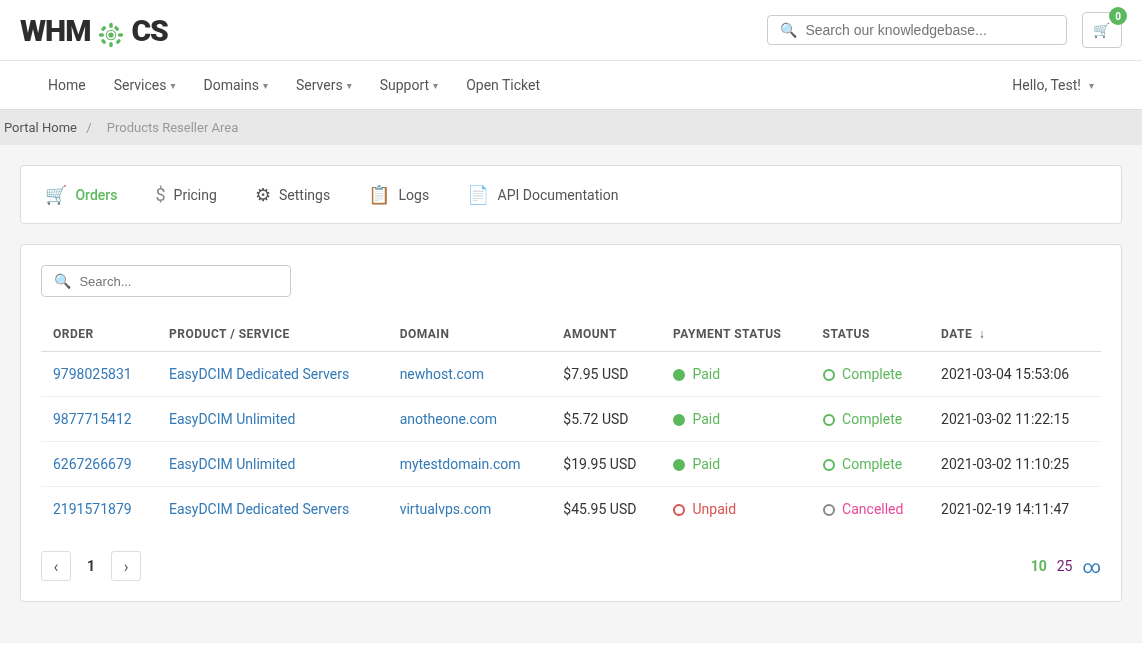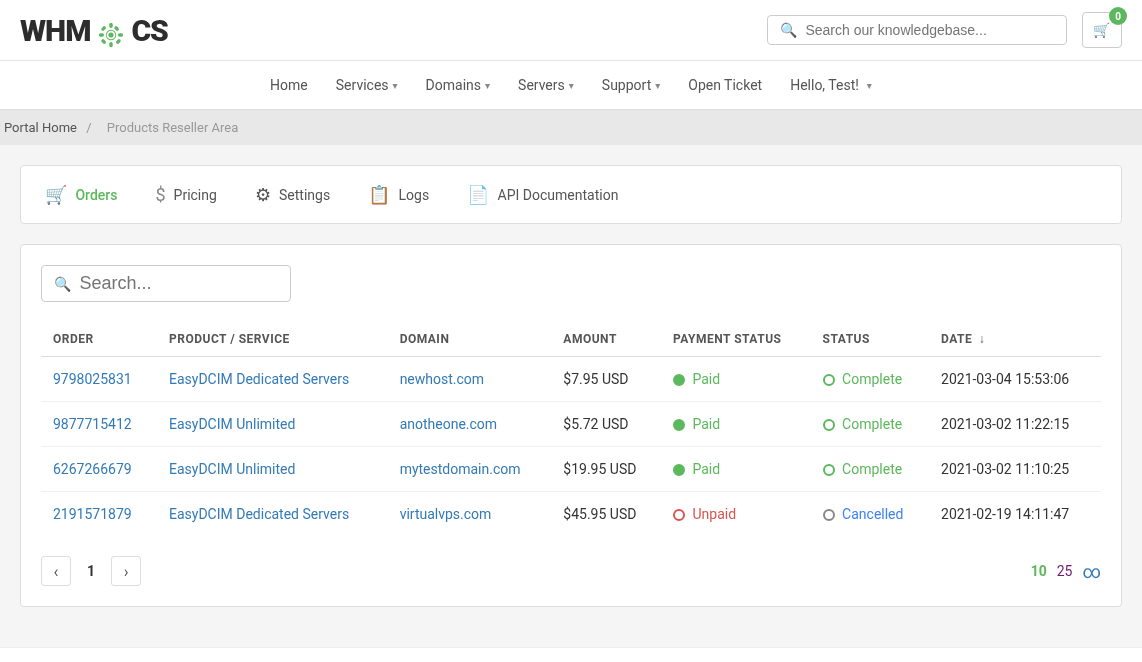--- a/index.html
+++ b/index.html
@@ -10,21 +10,21 @@
     .logo { display: flex; align-items: flex-start; }
 
     .header-right { display: flex; align-items: center; gap: 15px; }
     .search-box { display: flex; align-items: center; border: 1px solid #ccc; border-radius: 4px; padding: 6px 12px; background: #fff; width: 300px; }
     .search-box input { border: none; outline: none; width: 100%; font-size: 14px; color: #999; background: transparent; }
     .search-icon-small { color: #999; margin-right: 8px; font-size: 14px; }
     .cart-btn { position: relative; background: #fff; border: 1px solid #ccc; border-radius: 4px; padding: 6px 12px; cursor: pointer; display: flex; align-items: center; justify-content: center; width: 40px; height: 36px; }
     .cart-badge { position: absolute; top: -6px; right: -6px; background: #5cb85c; color: #fff; border-radius: 50%; width: 18px; height: 18px; font-size: 10px; display: flex; align-items: center; justify-content: center; font-weight: bold; }
 
     
-    .main-nav { background: #fff; border-bottom: 1px solid #ddd; padding: 0 12px; display: flex; align-items: center; justify-content: center; }
+    .main-nav { background: #fff; border-bottom: 1px solid #ddd; padding: 0 34px; display: flex; align-items: center; justify-content: space-between; }
     .nav-links { display: flex; align-items: center; }
     .nav-item { padding: 16px 14px; color: #555; cursor: pointer; display: flex; align-items: center; gap: 4px; font-size: 14px; white-space: nowrap; }
     .nav-arrow { font-size: 10px; color: #888; }
     .nav-user { padding: 16px 14px; color: #555; cursor: pointer; display: flex; align-items: center; gap: 8px; }
 
     
     .breadcrumb { background: #e8e8e8; padding: 10px 4px; font-size: 13px; color: #666; }
     .breadcrumb a { color: #555; text-decoration: none; }
     .breadcrumb span { margin: 0 6px; color: #999; }
 
@@ -37,39 +37,39 @@
     .tab-item.active { color: #5cb85c; }
     .tab-icon { font-size: 18px; }
     .tab-item.active .tab-icon { color: #5cb85c; }
 
     
     .main-panel { background: #fff; border: 1px solid #ddd; border-radius: 4px; padding: 20px; }
 
     
     .search-row { margin-bottom: 20px; }
     .search-input-wrap { display: flex; align-items: center; border: 1px solid #ccc; border-radius: 4px; padding: 7px 12px; width: 250px; background: #fff; }
-    .search-input-wrap input { border: none; outline: none; width: 100%; font-size: 18px; color: #999; }
+    .search-input-wrap input { border: none; outline: none; width: 100%; font-size: 13px; color: #999; }
     .search-input-icon { color: #999; margin-right: 8px; }
 
     
     table { width: 100%; border-collapse: collapse; }
     thead th { font-size: 12px; font-weight: 700; color: #555; text-transform: uppercase; padding: 10px 12px; border-bottom: 1px solid #ddd; text-align: left; letter-spacing: 0.5px; }
     thead th.sortable { cursor: pointer; }
     tbody tr { border-bottom: 1px solid #f0f0f0; }
     tbody tr:last-child { border-bottom: none; }
     tbody td { padding: 14px 12px; font-size: 14px; color: #333; vertical-align: middle; }
     .link-blue { color: #337ab7; text-decoration: none; cursor: pointer; }
     .status-dot { display: inline-block; width: 12px; height: 12px; border-radius: 50%; border: 2px solid; margin-right: 4px; vertical-align: middle; }
     .status-paid { border-color: #5cb85c; background: #5cb85c; }
     .status-unpaid { border-color: #d9534f; background: transparent; }
     .status-complete { border-color: #5cb85c; background: transparent; }
     .status-cancelled { border-color: #888; background: transparent; }
     .text-green { color: #5cb85c; }
     .text-red { color: #d9534f; }
-    .text-grey { color: #3b82f6; }
+    .text-grey { color: #ec4899; }
 
     
     .pagination-row { display: flex; align-items: center; justify-content: space-between; margin-top: 20px; }
     .pager { display: flex; align-items: center; gap: 8px; }
     .pager-btn { background: #fff; border: 1px solid #ddd; border-radius: 3px; width: 30px; height: 30px; display: flex; align-items: center; justify-content: center; cursor: pointer; color: #555; font-size: 16px; }
     .pager-num { padding: 4px 8px; font-size: 14px; color: #333; font-weight: bold; }
     .per-page { display: flex; align-items: center; gap: 10px; }
     .per-page-num { color: #701a75; cursor: pointer; font-size: 14px; }
     .per-page-num.active { color: #5cb85c; font-weight: bold; }
     .per-page-inf { color: #337ab7; cursor: pointer; font-size: 18px; }

